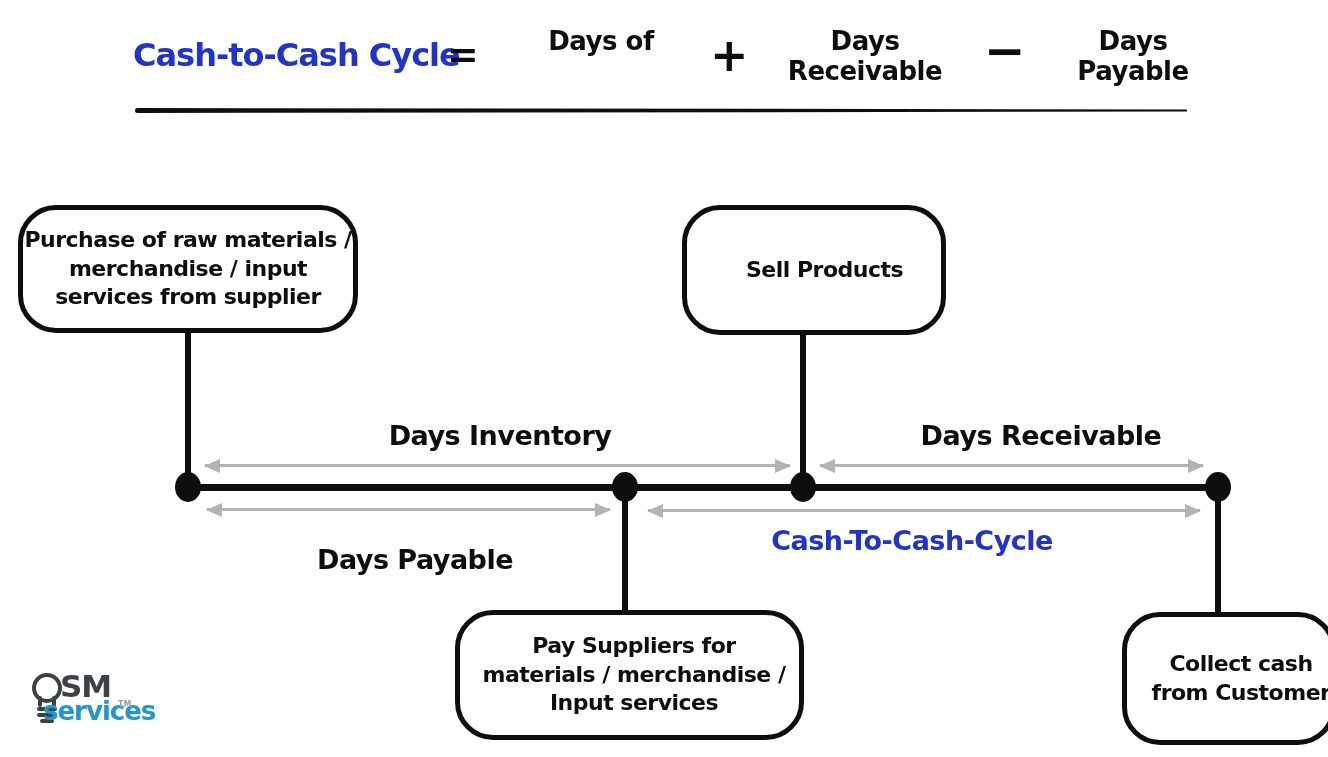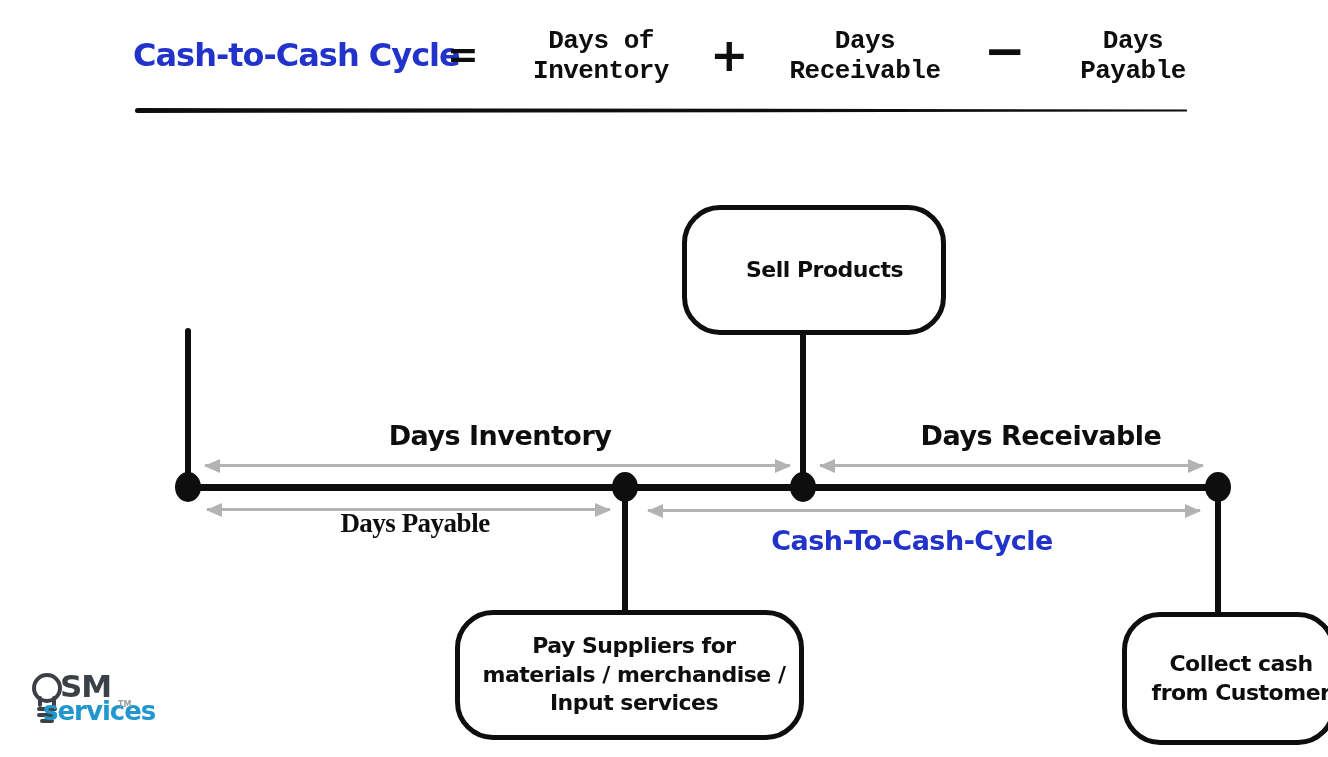--- a/index.html
+++ b/index.html
@@ -16,21 +16,21 @@
     overflow:hidden;
   }
   .abs{position:absolute;}
   
   .f-result{left:133px;top:36px;font-size:32px;font-weight:800;letter-spacing:-1px;color:var(--accent-blue);white-space:nowrap;}
   .f-op{font-weight:900;color:var(--ink);}
   .f-eq{left:447px;top:32px;font-size:38px;}
   .f-plus{left:710px;top:28px;font-size:46px;}
   .f-minus{left:984px;top:22px;font-size:50px;}
   .f-term{width:180px;text-align:center;font-weight:800;font-size:26px;line-height:1.15;letter-spacing:-0.5px;}
-  .f-term span{display:block;font-family:Liberation Mono, monospace;}
+  .f-term span{display:block;}
   .t1{left:511px;top:27px;}
   .t2{left:775px;top:27px;}
   .t3{left:1043px;top:27px;}
   .f-rule{left:135px;top:108px;width:1052px;height:5px;background:var(--ink);border-radius:3px;
           clip-path:polygon(0 0,100% 28%,100% 72%,0 100%);}
   
   .box{border:5px solid var(--ink);border-radius:38px;background:#fff;
        display:flex;flex-direction:column;justify-content:center;align-items:center;
        text-align:center;font-weight:800;font-size:22px;line-height:1.3;letter-spacing:-0.5px;}
   .box span{display:block;white-space:nowrap;}
@@ -58,34 +58,38 @@
 </style>
 </head>
 <body>
 
 <div class="canvas">
 
   <span class="abs f-result">Cash-to-Cash Cycle</span>
   <span class="abs f-op f-eq">=</span>
   <div class="abs f-term t1">
     <span>Days of</span>
-    <span>Inventory</span>
   </div>
   <span class="abs f-op f-plus">+</span>
   <div class="abs f-term t2">
     <span>Days</span>
     <span>Receivable</span>
   </div>
   <span class="abs f-op f-minus">−</span>
   <div class="abs f-term t3">
     <span>Days</span>
     <span>Payable</span>
   </div>
   <div class="abs f-rule"></div>
 
+  <div class="abs box box-purchase">
+    <span>Purchase of raw materials /</span>
+    <span>merchandise / input</span>
+    <span>services from supplier</span>
+  </div>
   <div class="abs box box-sell">
     <span>Sell Products</span>
   </div>
   <div class="abs box box-pay">
     <span>Pay Suppliers for</span>
     <span>materials / merchandise /</span>
     <span>Input services</span>
   </div>
   <div class="abs box box-collect">
     <span>Collect cash</span>
@@ -103,21 +107,21 @@
   <div class="abs dot" style="left:790px;top:472px;"></div>
   <div class="abs dot" style="left:1205px;top:472px;"></div>
 
   <div class="abs arrow" style="left:205px;top:464px;width:585px;"></div>
   <div class="abs arrow" style="left:820px;top:464px;width:383px;"></div>
   <div class="abs arrow" style="left:207px;top:508px;width:403px;"></div>
   <div class="abs arrow" style="left:648px;top:509px;width:552px;"></div>
 
   <span class="abs tl-label" style="left:500px;top:420px;">Days Inventory</span>
   <span class="abs tl-label" style="left:1041px;top:420px;">Days Receivable</span>
-  <span class="abs tl-label" style="left:415px;top:508px;font-family:Liberation Serif, serif;">Days Payable</span>
+  <span class="abs tl-label" style="left:415px;top:544px;">Days Payable</span>
   <span class="abs tl-label tl-blue" style="left:912px;top:525px;">Cash-To-Cash-Cycle</span>
 
   <svg class="abs" style="left:30px;top:672px;" width="40" height="54" viewBox="0 0 40 54">
     <circle cx="17" cy="16" r="13" fill="none" stroke="#3b4147" stroke-width="4"></circle>
     <path d="M10,26 L10,33 M24,26 L24,33" stroke="#3b4147" stroke-width="4" stroke-linecap="round"></path>
     <line x1="9" y1="37" x2="25" y2="37" stroke="#3b4147" stroke-width="4" stroke-linecap="round"></line>
     <line x1="9" y1="43" x2="25" y2="43" stroke="#3b4147" stroke-width="4" stroke-linecap="round"></line>
     <line x1="12" y1="49" x2="22" y2="49" stroke="#3b4147" stroke-width="4" stroke-linecap="round"></line>
   </svg>
   <span class="abs logo-sm">SM</span>

